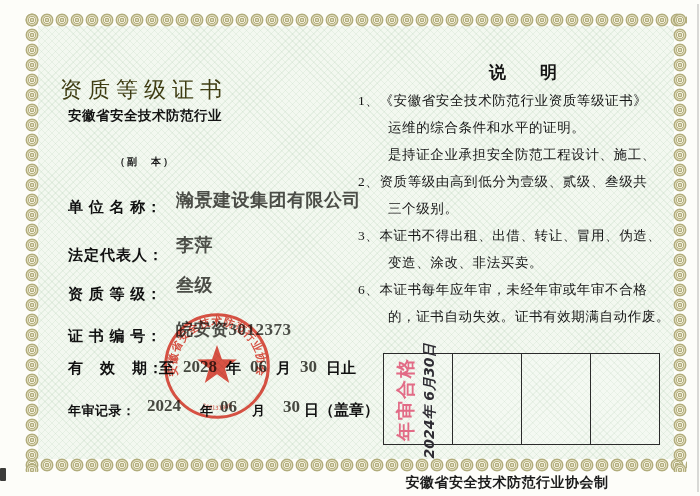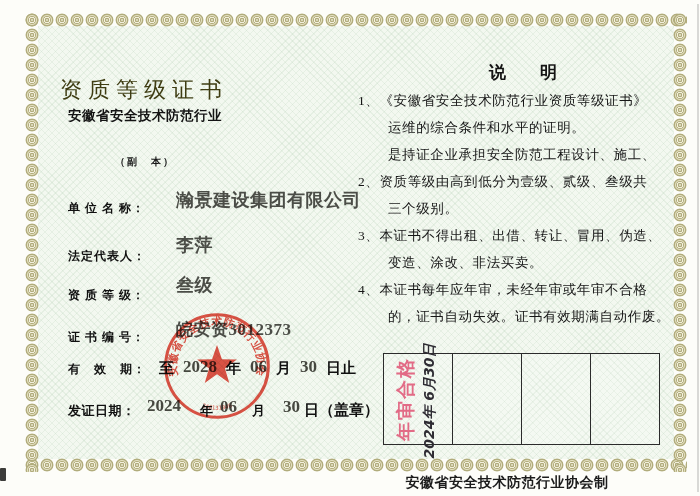--- a/index.html
+++ b/index.html
@@ -48,21 +48,21 @@
 
   
   .industry-header{position:absolute;left:34px;top:61px;width:222px;text-align:center;
     font-size:13.5px;font-weight:bold;letter-spacing:0.5px;margin-top:46px;}
   .cert-title{position:absolute;left:28px;top:75px;width:232px;text-align:center;
     font-size:22px;font-weight:normal;letter-spacing:6px;color:var(--title-color);}
   .copy-type{position:absolute;left:34px;top:135px;width:222px;text-align:center;
     font-size:10px;font-weight:bold;letter-spacing:2px;margin-top:20px;}
 
   .field-row{position:absolute;left:68px;white-space:nowrap;}
-  .flabel{display:inline-block;width:87px;font-weight:bold;font-size:12px;letter-spacing:1px;color:#101010;}
+  .flabel{display:inline-block;width:87px;font-weight:bold;font-size:15px;letter-spacing:1px;color:#101010;}
   .fval{position:relative;top:-6px;margin-left:17px;font-size:18px;font-weight:600;color:#4b4d47;letter-spacing:0.5px;}
   .ilabel{display:inline-block;width:70px;font-weight:bold;font-size:13px;letter-spacing:0.5px;color:#101010;}
   .v-kai{font-size:15px;font-weight:bold;color:#101010;}
   .v-num{font-size:17px;font-weight:bold;color:#45473f;margin:0 5px;position:relative;top:-1px;}
 
   
   .seal{position:absolute;left:160px;top:309px;width:114px;height:114px;opacity:0.86;mix-blend-mode:multiply;}
   .seal-ring{fill:none;stroke:var(--seal-color);stroke-width:3.2;}
   .seal-star{fill:var(--seal-color);}
   .seal-text{font-size:11.5px;font-weight:bold;fill:var(--seal-color);letter-spacing:0.5px;
@@ -136,21 +136,21 @@
     <span class="v-kai">至</span>
     <span class="v-num">2028</span>
     <span class="v-kai">年</span>
     <span class="v-num">06</span>
     <span class="v-kai">月</span>
     <span class="v-num">30</span>
     <span class="v-kai">日止</span>
   </div>
 
   <div class="field-row" style="top:400px">
-    <span class="ilabel">发证日期：</span>
+    <span class="ilabel">年审记录：</span>
     <span class="v-num" style="top:-4px">2024</span>
     <span class="v-kai" style="font-size:13px;margin-left:10px">年</span>
     <span class="v-num" style="top:-3px;margin:0 3px">06</span>
     <span class="v-kai" style="font-size:13px;margin-left:8px">月</span>
     <span class="v-num" style="top:-3px;margin-left:14px;margin-right:0">30</span>
     <span class="v-kai" style="font-size:15px">日（盖章）</span>
   </div>
 
   <svg class="seal" viewBox="0 0 120 120">
     <defs>
@@ -165,21 +165,21 @@
 
   <div class="notes-title">说　　明</div>
   <div class="notes-list">
       <div class="note-line">1、《安徽省安全技术防范行业资质等级证书》</div>
       <div class="note-line indent">运维的综合条件和水平的证明。</div>
       <div class="note-line indent">是持证企业承担安全防范工程设计、施工、</div>
       <div class="note-line">2、资质等级由高到低分为壹级、贰级、叁级共</div>
       <div class="note-line indent">三个级别。</div>
       <div class="note-line">3、本证书不得出租、出借、转让、冒用、伪造、</div>
       <div class="note-line indent">变造、涂改、非法买卖。</div>
-      <div class="note-line">4、本证书每年应年审，未经年审或年审不合格</div>
+      <div class="note-line">6、本证书每年应年审，未经年审或年审不合格</div>
       <div class="note-line indent">的，证书自动失效。证书有效期满自动作废。</div>
     </div>
 
   <div class="review-table">
     <div class="rt-cell">
       <div class="stamp-result">年审合格</div>
       <div class="stamp-date">2024年 6月30日</div>
     </div>
     <div class="rt-cell"></div>
     <div class="rt-cell"></div>

